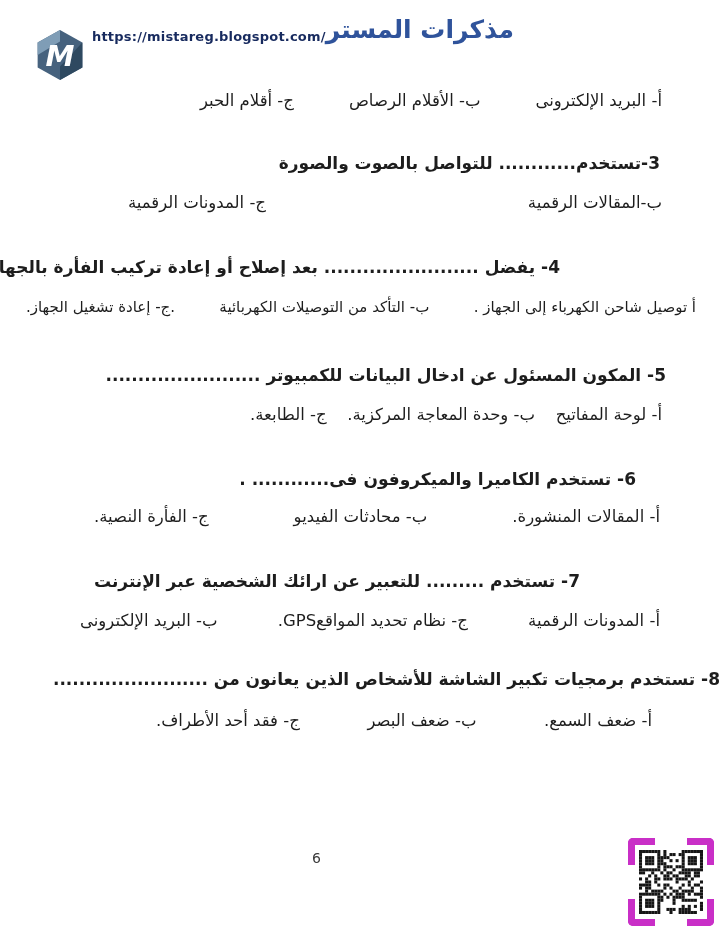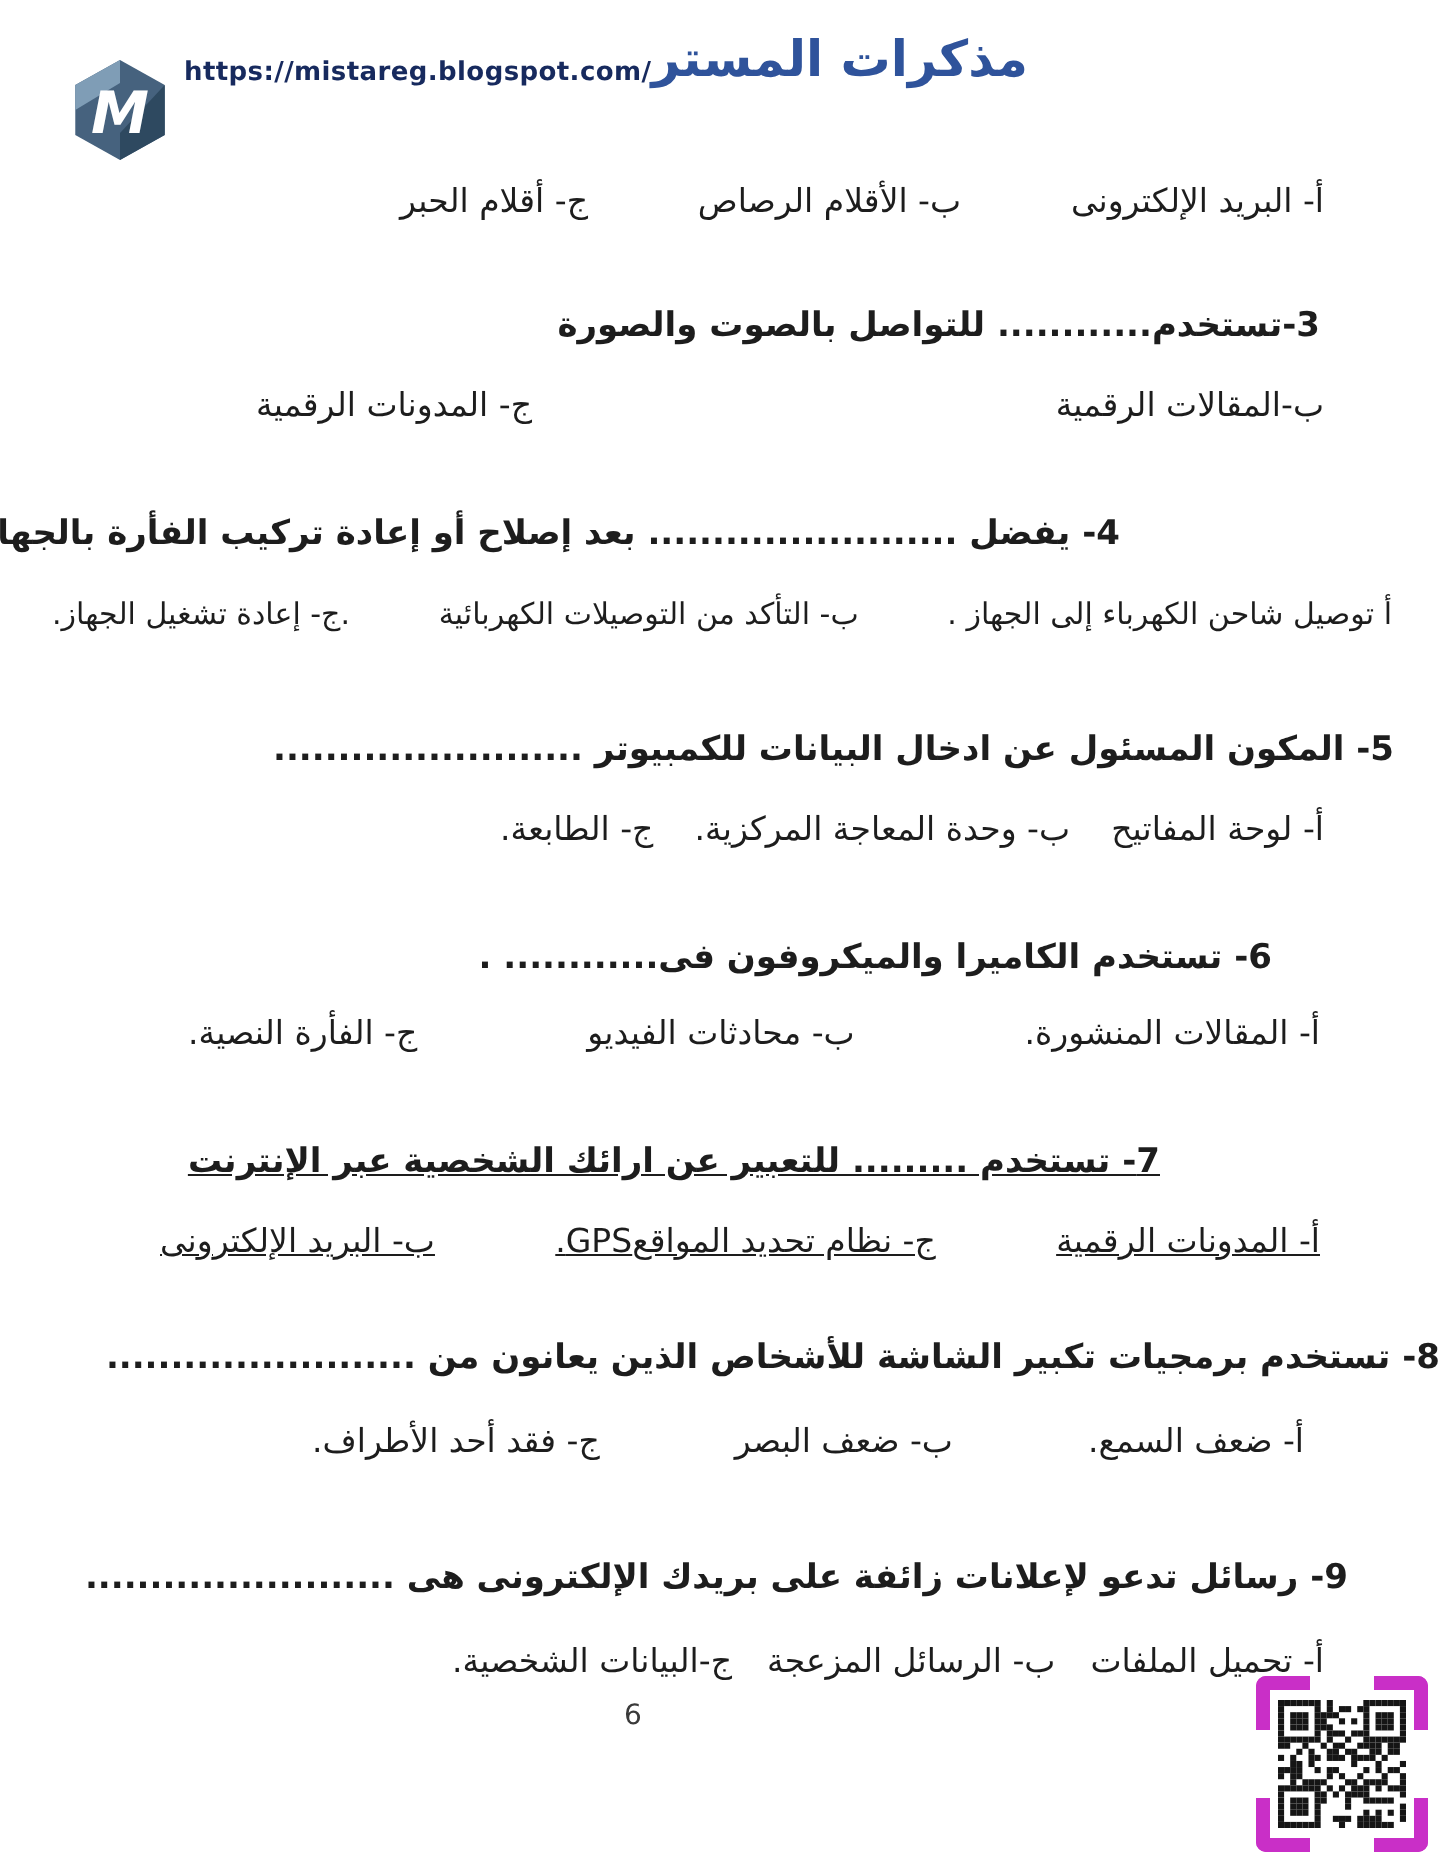--- a/index.html
+++ b/index.html
@@ -17,23 +17,23 @@
   .logo-name{font-size:25px;font-weight:bold;color:var(--name-color,#2f539b);margin-top:2px;line-height:1.1;}
   
   .content{direction:rtl;padding-top:90px;}
   .opt-row{display:flex;justify-content:space-between;font-size:16.5px;line-height:22px;white-space:nowrap;}
   .carryover-row{padding:0 58px 0 200px;}
   .question{margin-top:42px;}
   .q-title{font-weight:bold;font-size:17px;line-height:22px;text-align:right;white-space:nowrap;}
   .q-options{margin-top:18px;}
   .q3{margin-top:40px;}           .q3 .q-title{padding-right:60px;}  .q3 .q-options{padding:0 58px 0 128px;}
   .q4 .q-title{padding-right:160px;}                                  .q4 .q-options{padding:0 24px 0 26px;font-size:15px;}
-  .q5{margin-top:46px;}           .q5 .q-title{padding-right:23px;}  .q5 .q-options{padding:0 58px 0 250px;}
+  .q5{margin-top:46px;}           .q5 .q-title{padding-right:54px;}  .q5 .q-options{padding:0 58px 0 250px;}
   .q6 .q-title{padding-right:84px;}                                   .q6 .q-options{margin-top:16px;padding:0 60px 0 94px;}
-  .q7{text-decoration:underline;}           .q7 .q-title{padding-right:140px;} .q7 .q-options{padding:0 60px 0 80px;}
+  .q7{}           .q7 .q-title{padding-right:140px;} .q7 .q-options{padding:0 60px 0 80px;}
   .q8{margin-top:36px;}           .q8 .q-title{}  .q8 .q-options{margin-top:20px;padding:0 68px 0 156px;}
   .q9{margin-top:46px;}           .q9 .q-title{padding-right:46px;}  .q9 .q-options{margin-top:20px;padding:0 58px 0 226px;}
   
   .page-num{position:absolute;left:312px;top:850px;font-size:14px;color:#3a3a3a;}
   .qr-wrap{position:absolute;right:6px;bottom:6px;width:86px;height:88px;}
   .qr-svg{position:absolute;left:11px;top:12px;}
   .br{position:absolute;width:20px;height:20px;border:7px solid var(--accent,#c92fc7);}
   .br.tl{top:0;left:0;border-right:none;border-bottom:none;border-top-left-radius:5px;}
   .br.tr{top:0;right:0;border-left:none;border-bottom:none;border-top-right-radius:5px;}
   .br.bl{bottom:0;left:0;border-right:none;border-top:none;border-bottom-left-radius:5px;}
@@ -111,28 +111,20 @@
 
     <div class="question q8">
       <div class="q-title">8- تستخدم برمجيات تكبير الشاشة للأشخاص الذين يعانون من ........................</div>
       <div class="opt-row q-options">
         <span>أ- ضعف السمع.</span>
         <span>ب- ضعف البصر</span>
         <span>ج- فقد أحد الأطراف.</span>
       </div>
     </div>
 
-    <div class="question q9">
-      <div class="q-title">9- رسائل تدعو لإعلانات زائفة على بريدك الإلكترونى هى ........................</div>
-      <div class="opt-row q-options">
-        <span>أ- تحميل الملفات</span>
-        <span>ب- الرسائل المزعجة</span>
-        <span>ج-البيانات الشخصية.</span>
-      </div>
-    </div>
 
   </div>
 
   <div class="page-num">6</div>
 
   <div class="qr-wrap">
     <div class="br tl"></div>
     <div class="br tr"></div>
     <div class="br bl"></div>
     <div class="br br2"></div>

